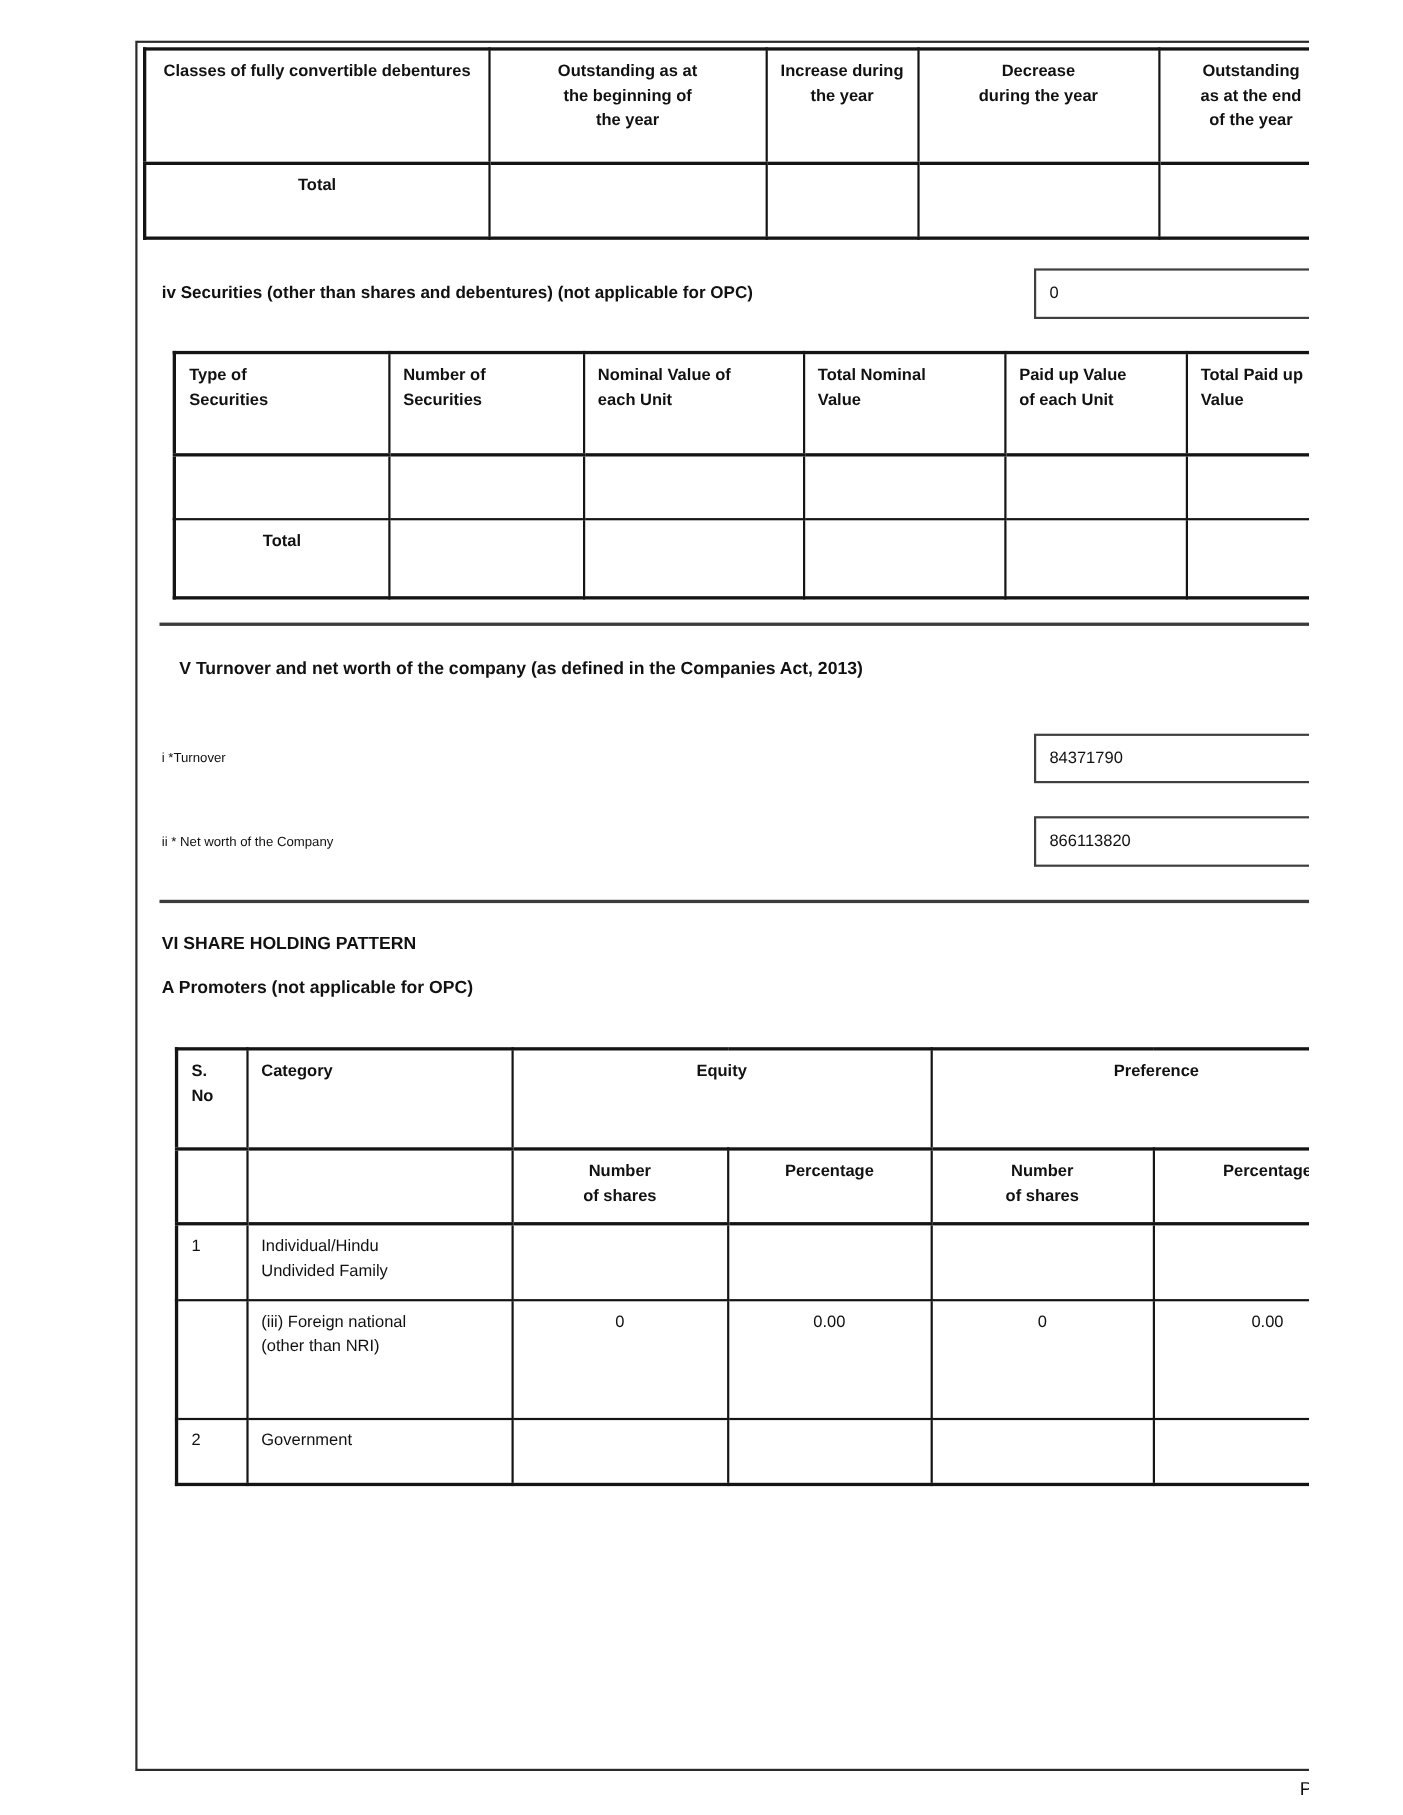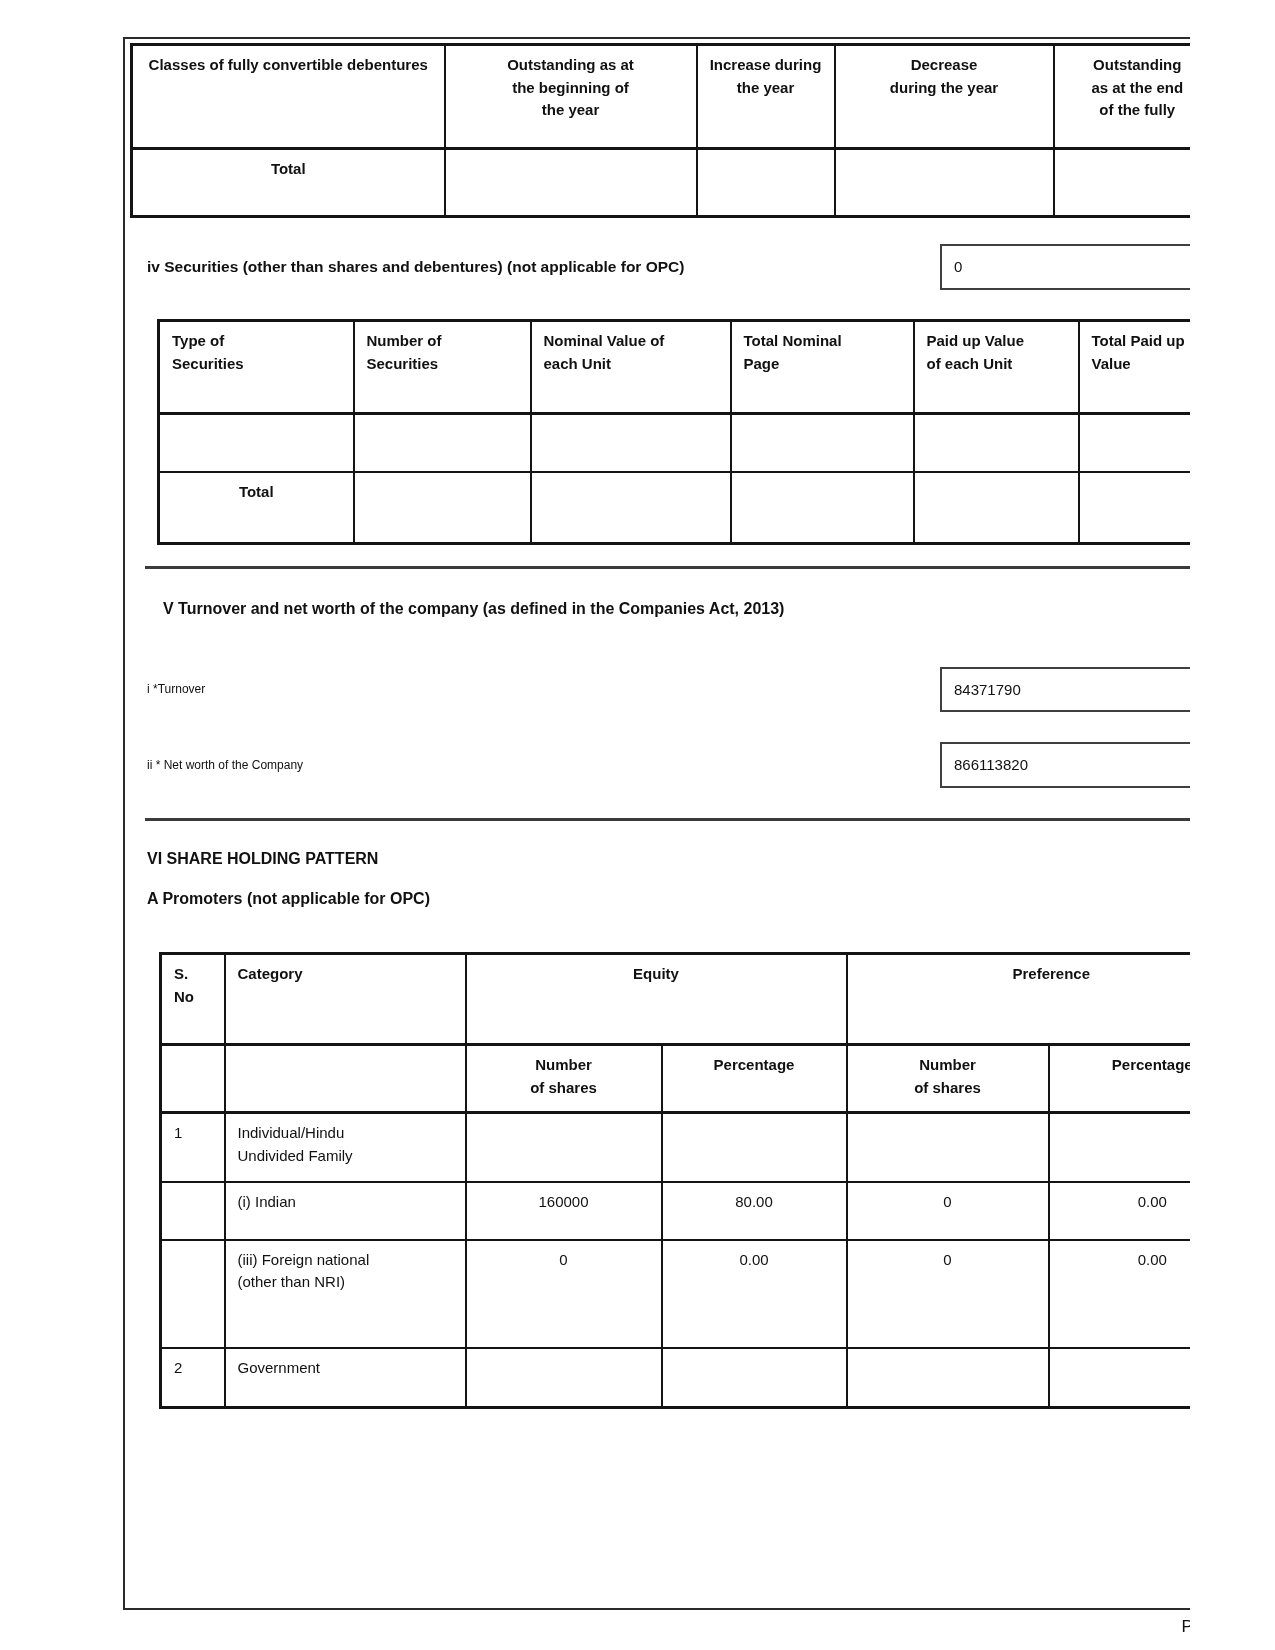--- a/index.html
+++ b/index.html
@@ -100,21 +100,21 @@
       <td class="th center prewrap padtop">Classes of fully convertible debentures</td>
       <td class="th center prewrap padtop">Outstanding as at
 the beginning of
 the year</td>
       <td class="th center prewrap padtop">Increase during
 the year</td>
       <td class="th center prewrap padtop">Decrease
 during the year</td>
       <td class="th center prewrap padtop">Outstanding
 as at the end
-of the fully</td>
+of the year</td>
     </tr>
     <tr class="rh-total">
       <td class="th center">Total</td>
       <td></td>
       <td></td>
       <td></td>
       <td></td>
     </tr>
   </tbody>
     </table>
@@ -137,21 +137,21 @@
       </colgroup>
     <tbody>
         <tr class="hrow rh-head">
       <td class="th left prewrap padtop">Type of
 Securities</td>
       <td class="th left prewrap padtop">Number of
 Securities</td>
       <td class="th left prewrap padtop">Nominal Value of
 each Unit</td>
       <td class="th left prewrap padtop">Total Nominal
-Page</td>
+Value</td>
       <td class="th left prewrap padtop">Paid up Value
 of each Unit</td>
       <td class="th left prewrap padtop">Total Paid up
 Value</td>
     </tr>
     <tr class="rh-empty">
       <td></td>
       <td></td>
       <td></td>
       <td></td>
@@ -222,28 +222,20 @@
 
     <tr class="rh-r0">
       <td>1</td>
       <td class="prewrap">Individual/Hindu
 Undivided Family</td>
       <td class="num"></td>
       <td class="num"></td>
       <td class="num"></td>
       <td class="num"></td>
     </tr>
-    <tr class="rh-r1">
-      <td></td>
-      <td class="prewrap">(i) Indian</td>
-      <td class="num">160000</td>
-      <td class="num">80.00</td>
-      <td class="num">0</td>
-      <td class="num">0.00</td>
-    </tr>
     <tr class="rh-r3">
       <td></td>
       <td class="prewrap">(iii) Foreign national
 (other than NRI)</td>
       <td class="num">0</td>
       <td class="num">0.00</td>
       <td class="num">0</td>
       <td class="num">0.00</td>
     </tr>
     <tr class="rh-r4">

